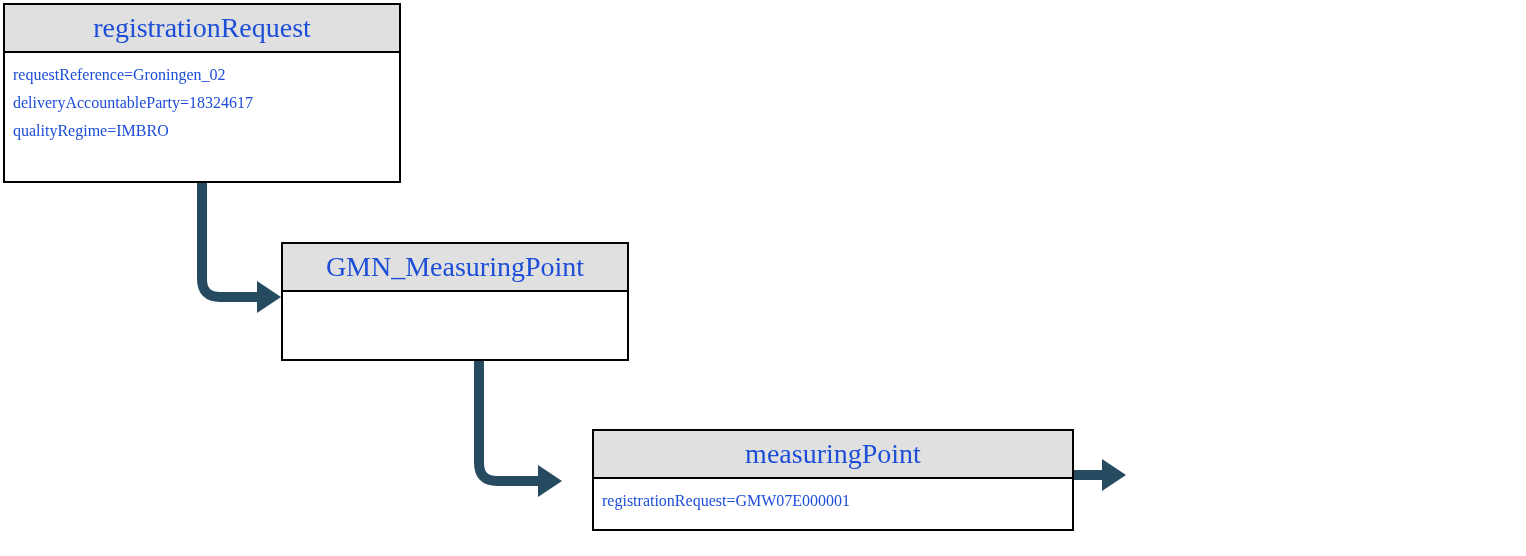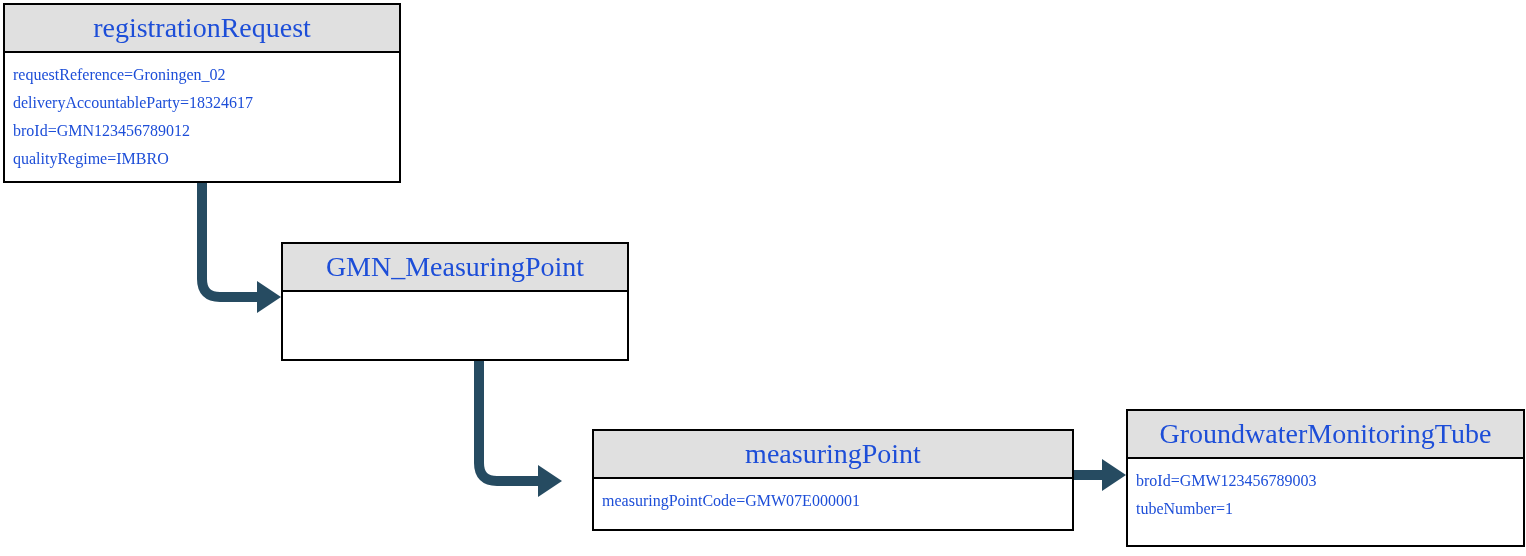--- a/index.html
+++ b/index.html
@@ -88,37 +88,29 @@
       <path d="M 1044 475 L 1103 475"></path>
       <polygon points="1102,459 1126,475 1102,491"></polygon>
     </g>
   </svg>
 
   <div class="node node-registration-request">
     <div class="node-header">registrationRequest</div>
     <div class="node-body">
       <span class="field-line">requestReference=Groningen_02</span>
       <span class="field-line">deliveryAccountableParty=18324617</span>
-      <span class="field-line">broId=GMN123456789012</span>
       <span class="field-line">qualityRegime=IMBRO</span>
     </div>
   </div>
 
   <div class="node node-gmn-measuring-point">
     <div class="node-header">GMN_MeasuringPoint</div>
   </div>
 
   <div class="node node-measuring-point">
     <div class="node-header">measuringPoint</div>
     <div class="node-body">
-      <span class="field-line">measuringPointCode=GMW07E000001</span>
+      <span class="field-line">registrationRequest=GMW07E000001</span>
     </div>
   </div>
 
-  <div class="node node-groundwater-monitoring-tube">
-    <div class="node-header">GroundwaterMonitoringTube</div>
-    <div class="node-body">
-      <span class="field-line">broId=GMW123456789003</span>
-      <span class="field-line">tubeNumber=1</span>
-    </div>
-  </div>
 
 </div>
 
 </body></html>

